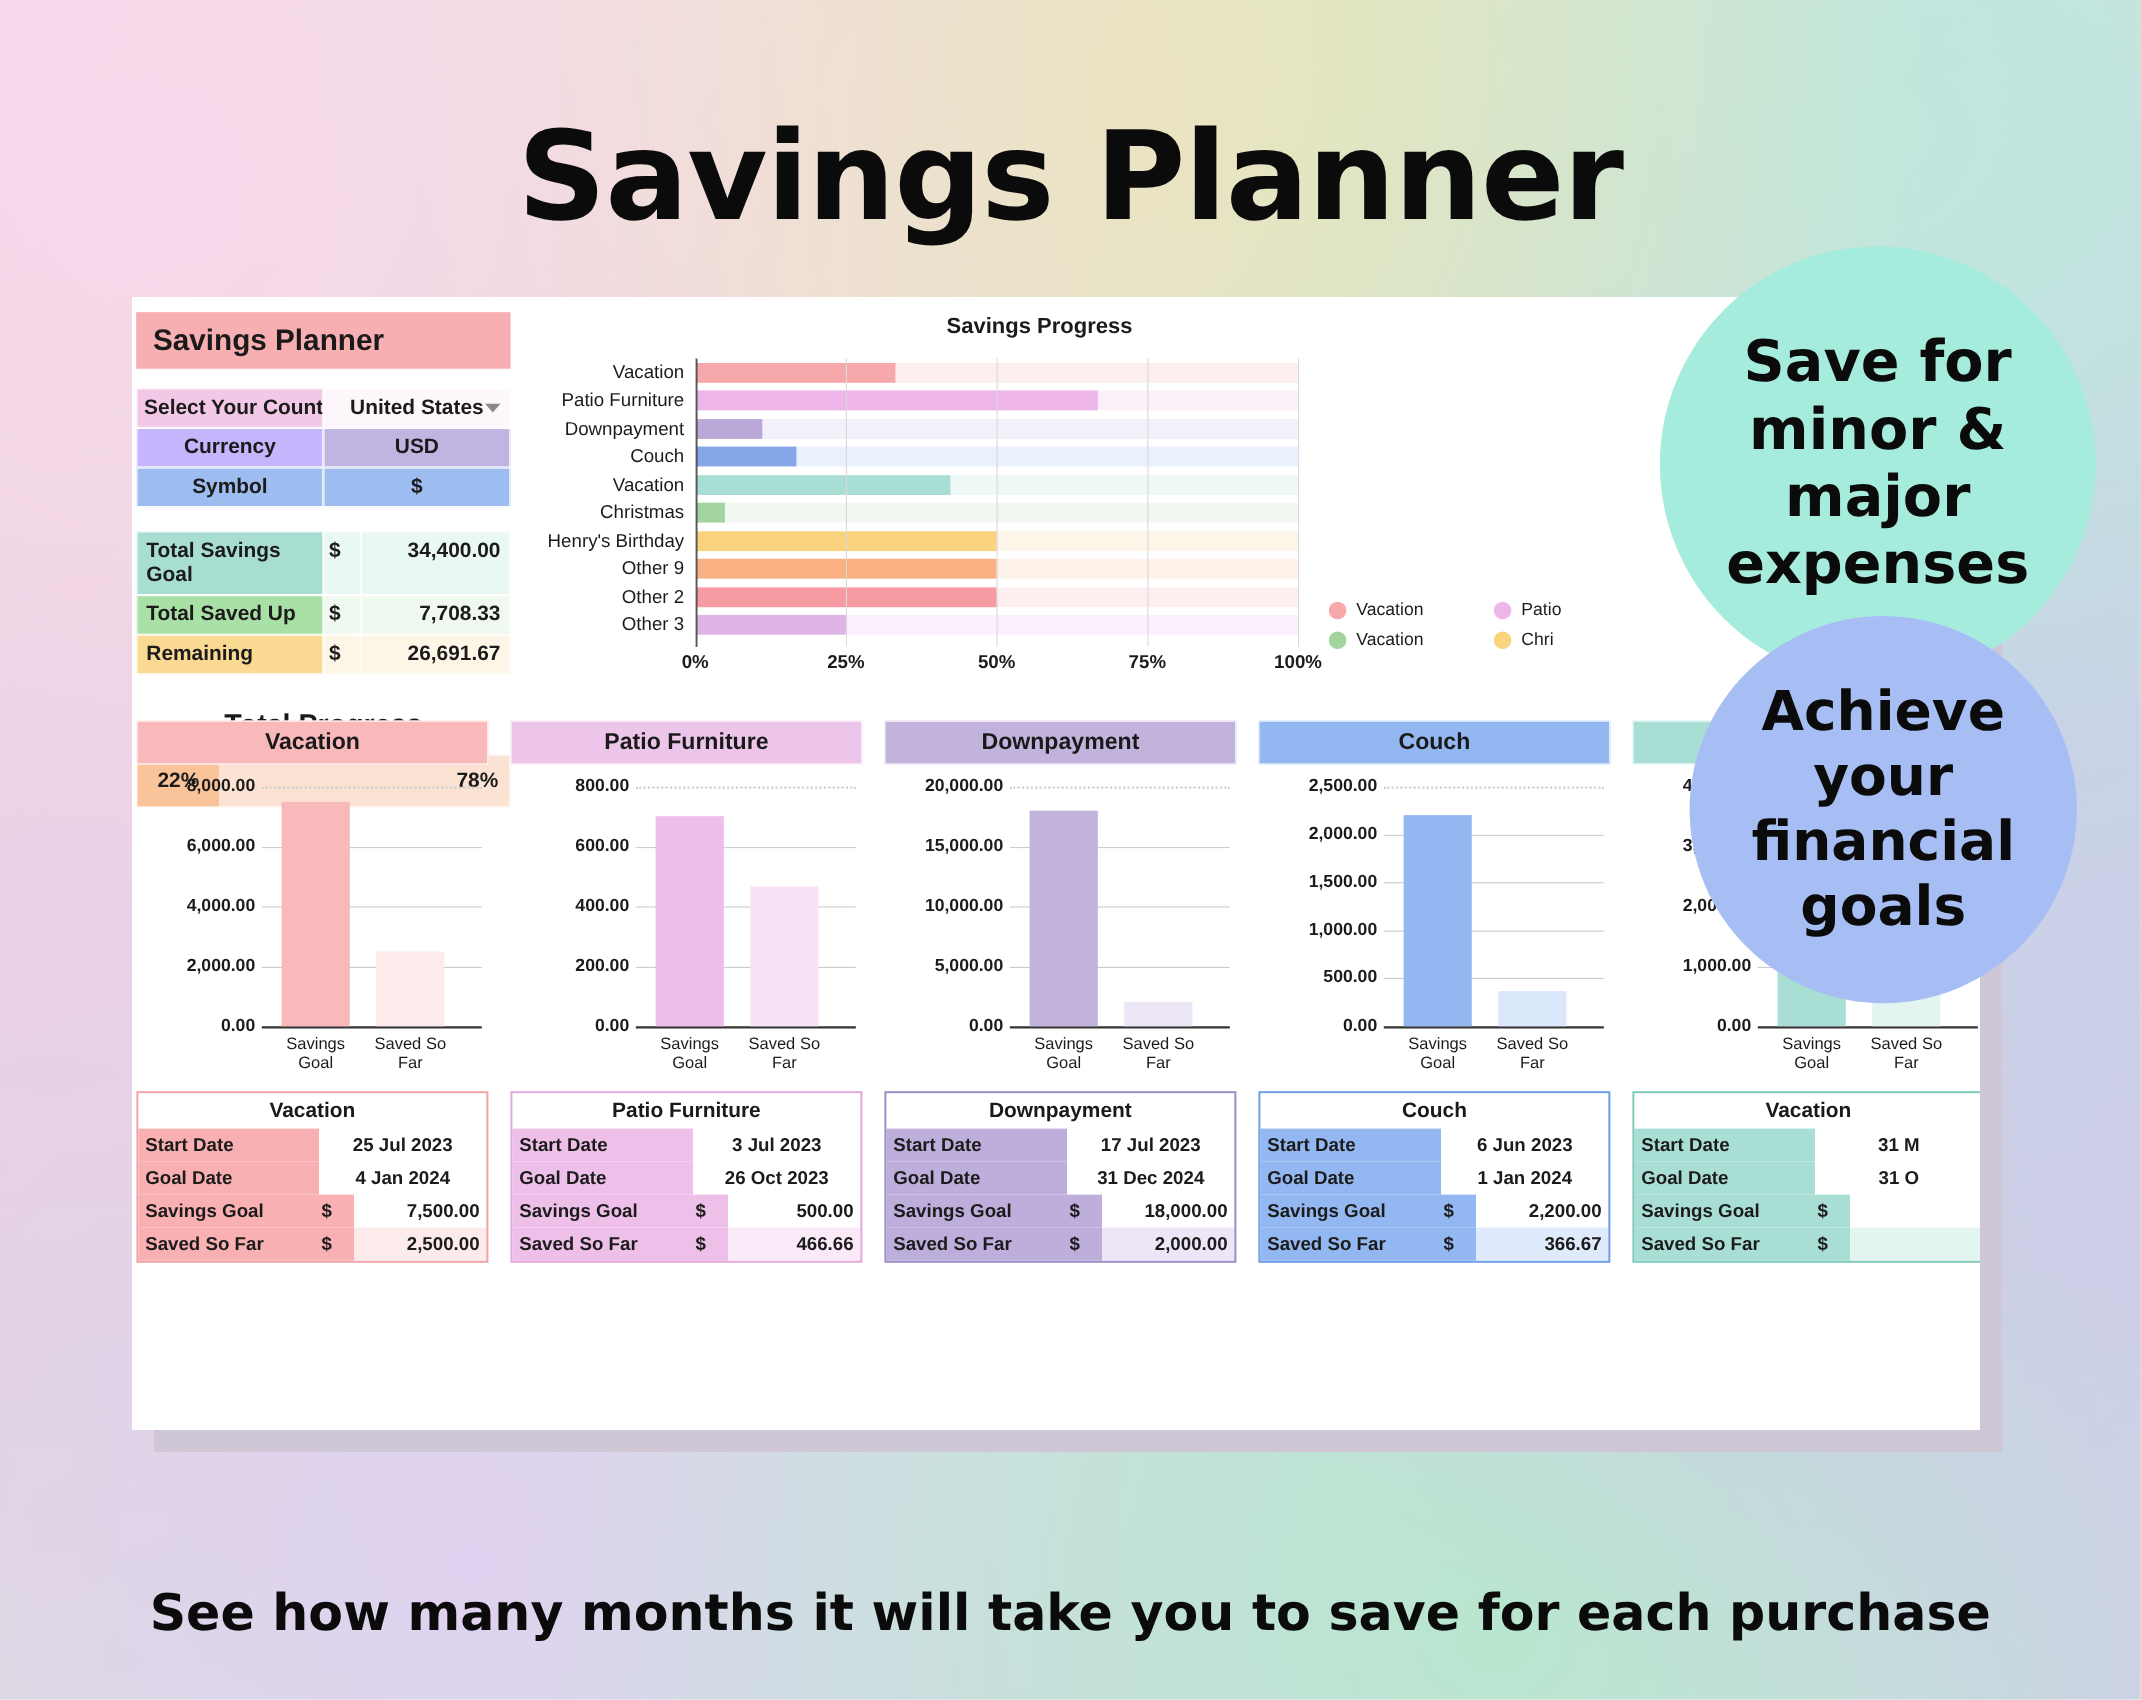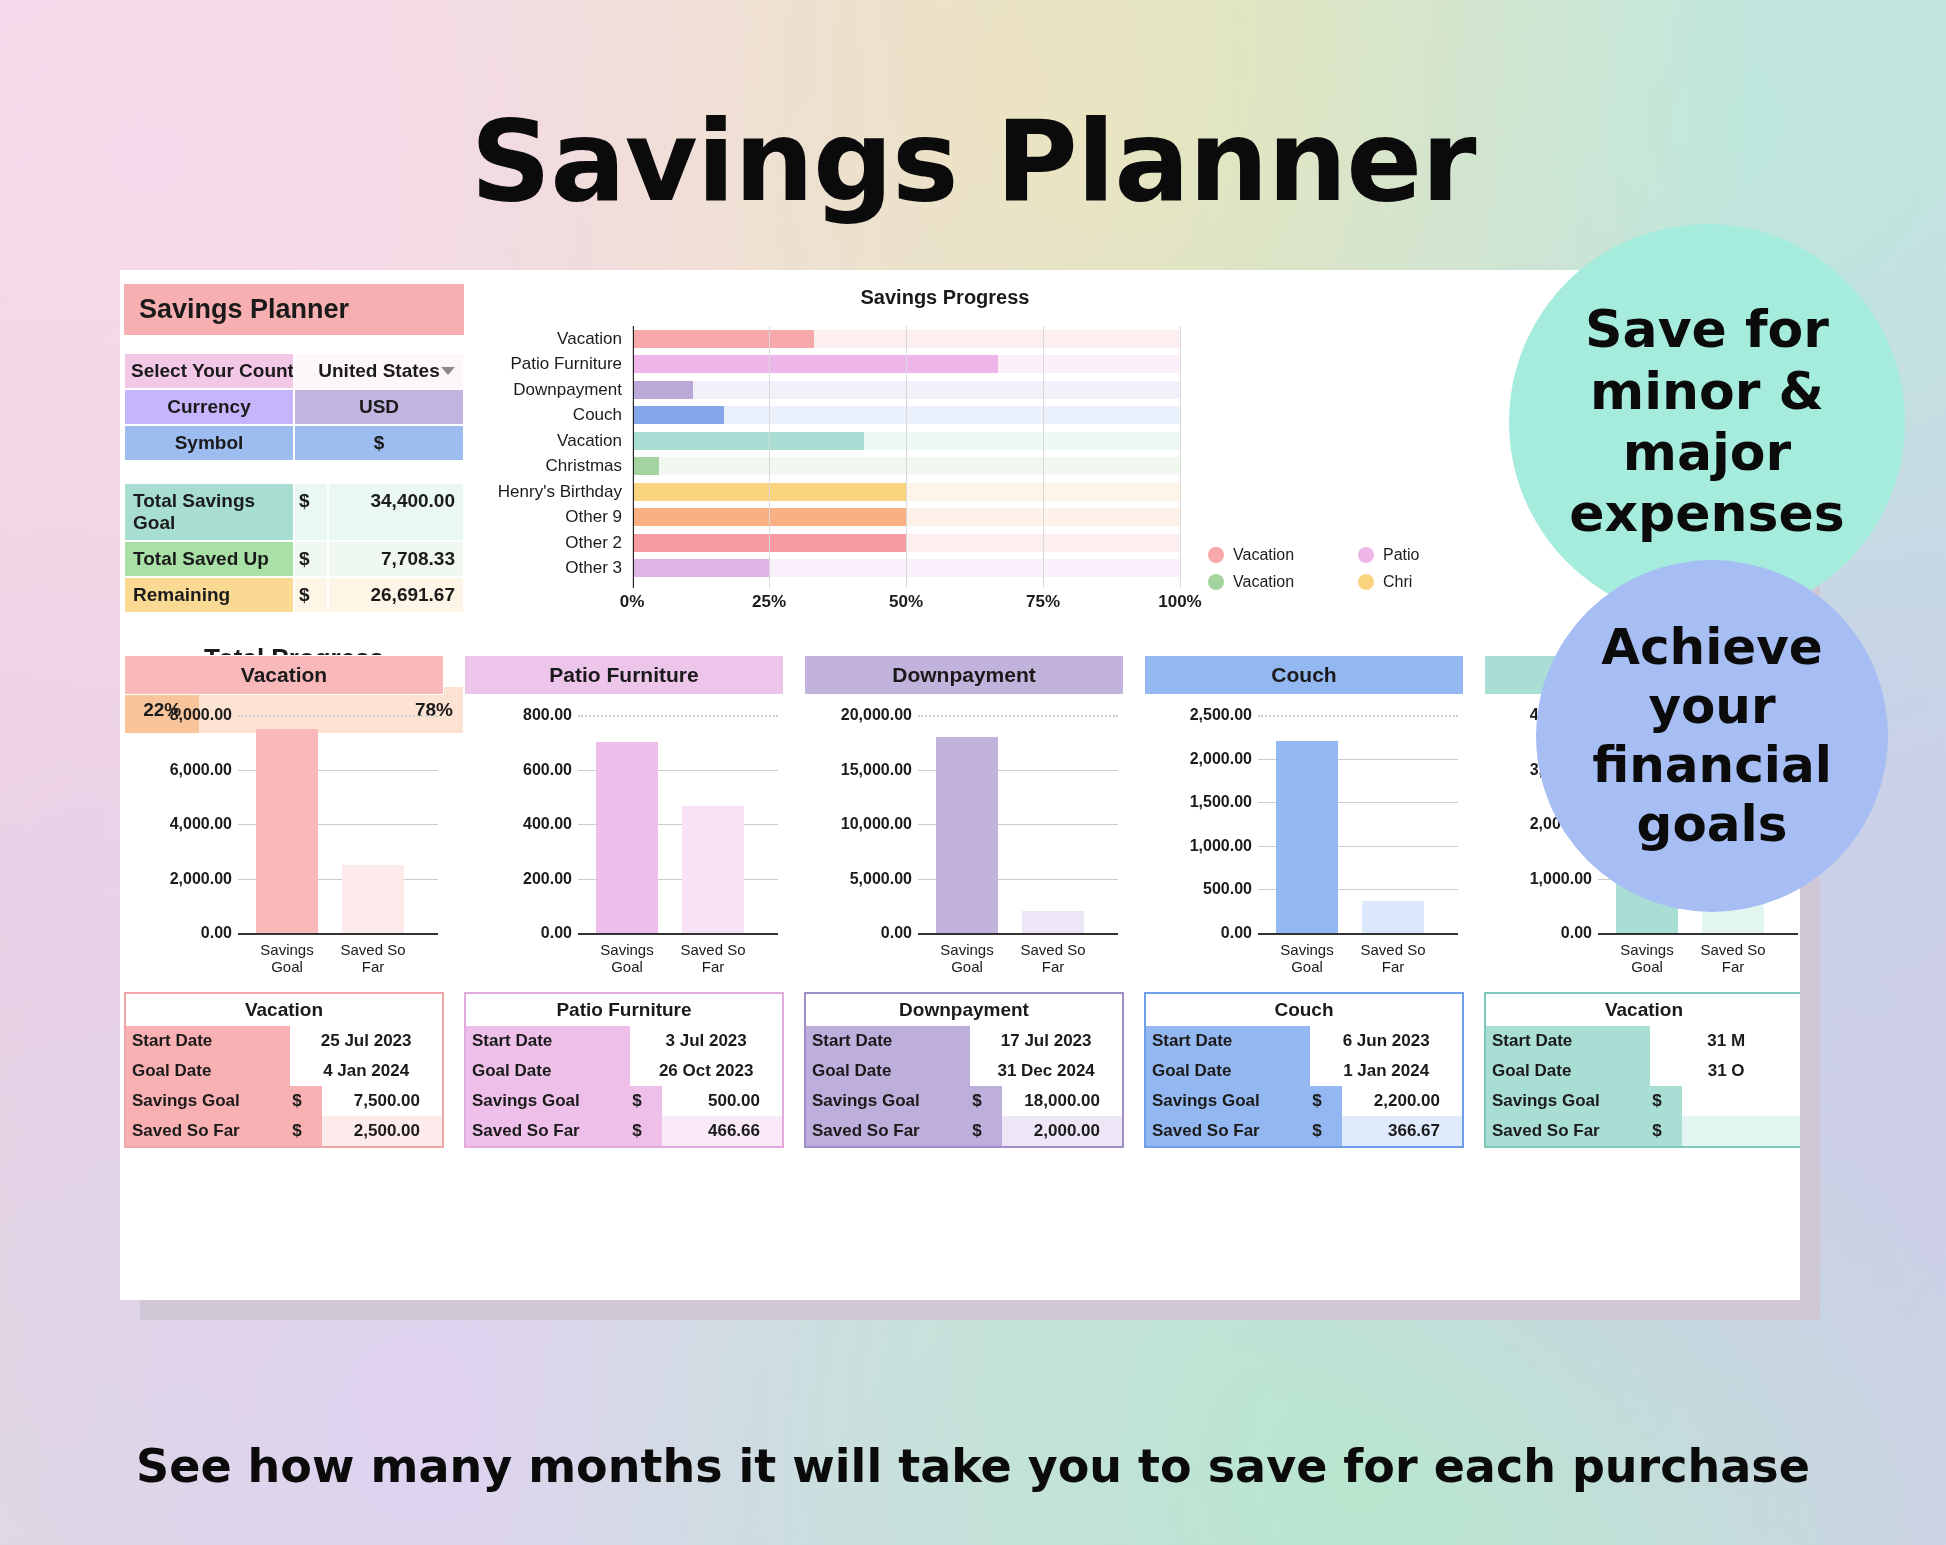--- a/index.html
+++ b/index.html
@@ -218,21 +218,21 @@
   .det-line .k {
     width: 52%; font-size: 17px; font-weight: 700; color: #1b1b1b;
     padding: 5px 6px; text-align: left;
   }
   .det-line .sym {
     width: 10%; font-size: 17px; font-weight: 700; color: #1b1b1b;
     padding: 5px 2px; text-align: left;
   }
   .det-line .v {
     width: 38%; font-size: 17px; font-weight: 700; color: #1b1b1b;
-    padding: 5px 22px; text-align: right; background: #ffffff;
+    padding: 5px 6px; text-align: right; background: #ffffff;
   }
   .det-line .v.wide { width: 48%; text-align: center; }
 
   
   .badge {
     position: absolute; border-radius: 50%;
     display: flex; align-items: center; justify-content: center;
     text-align: center; font-weight: 700; color: #0b0b0b;
     font-family: "DejaVu Sans", sans-serif;
     line-height: 1.18; padding: 0 24px;

